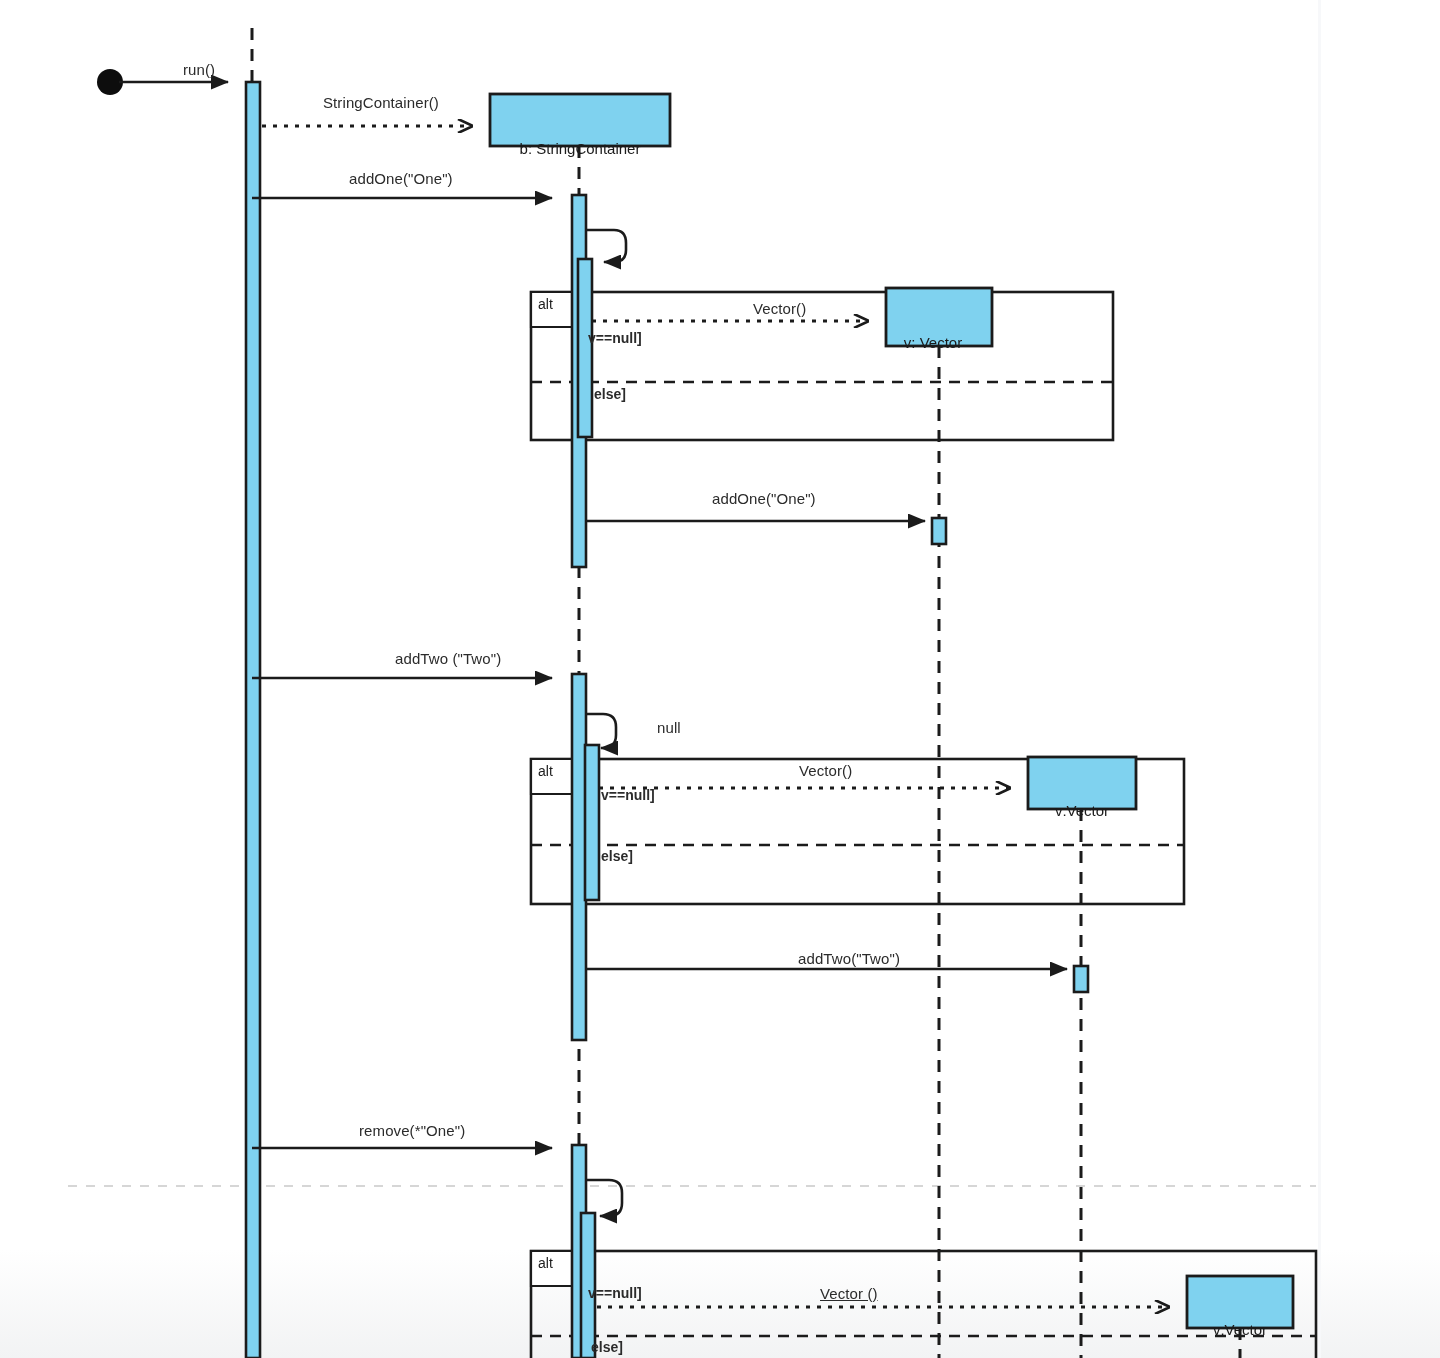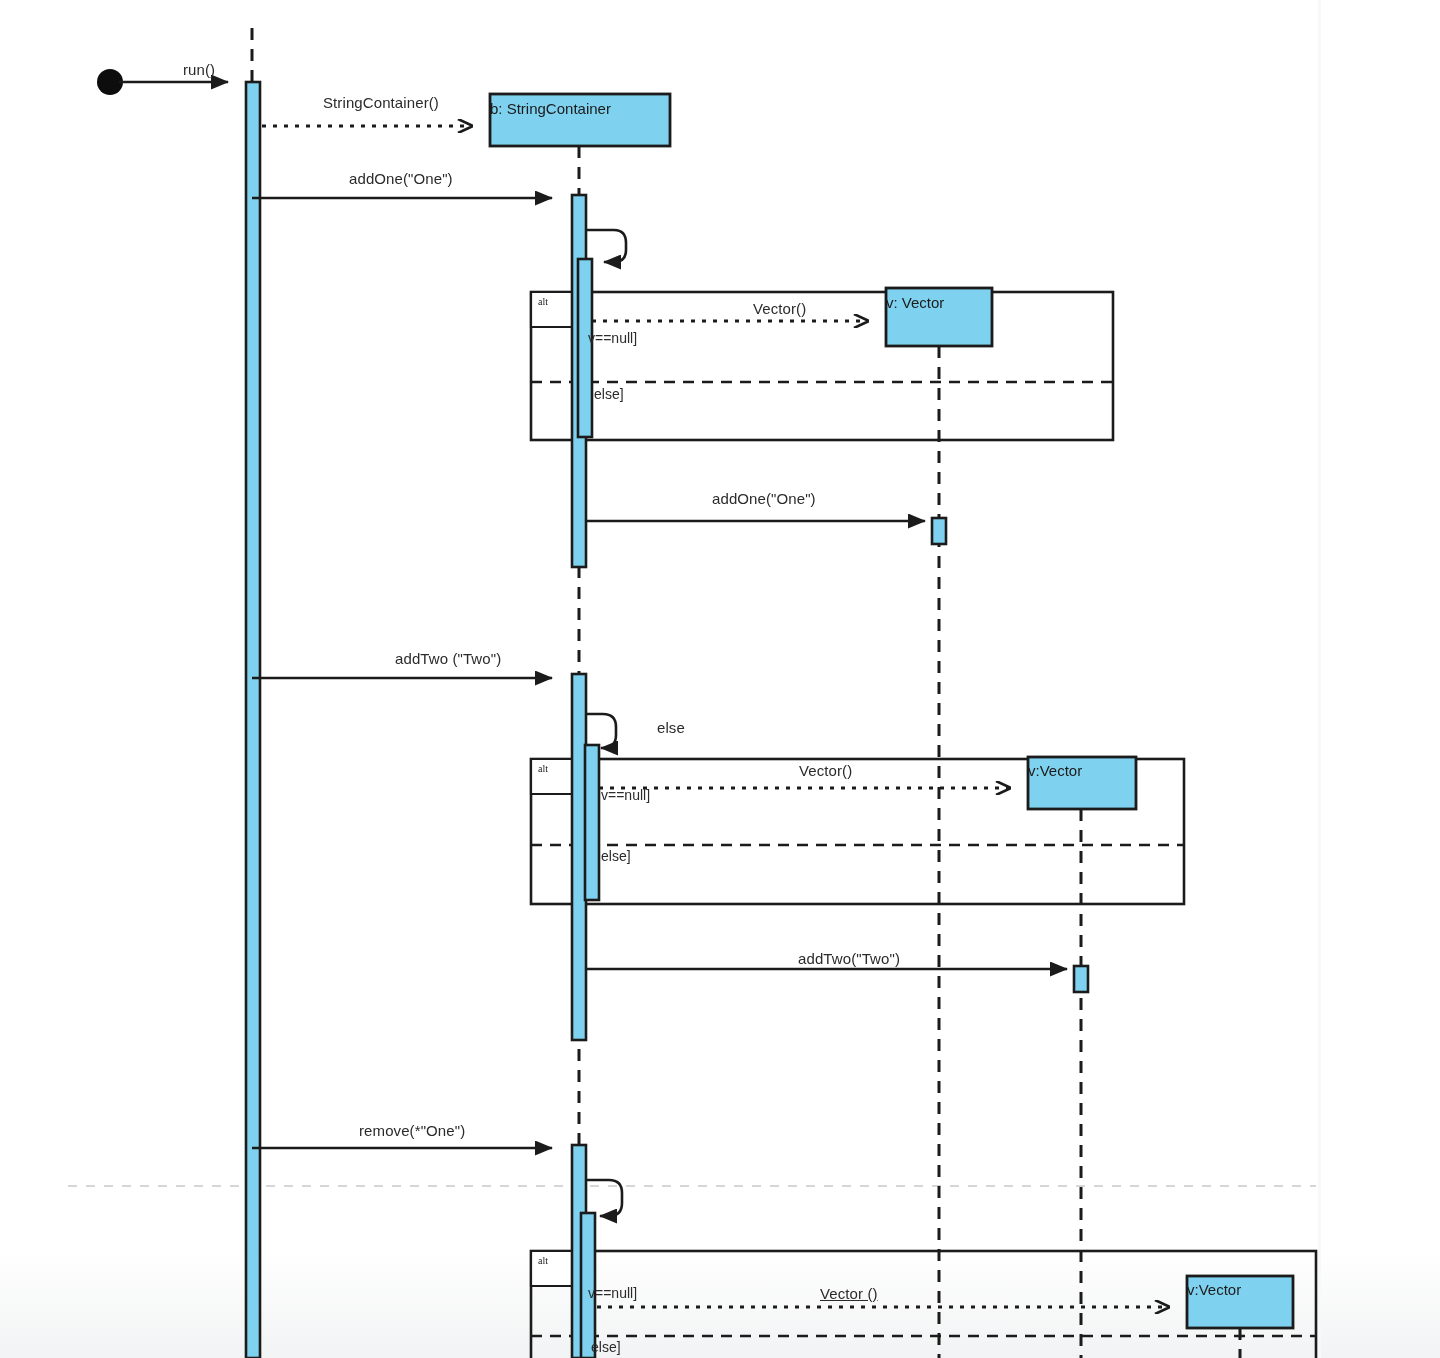--- a/index.html
+++ b/index.html
@@ -31,34 +31,37 @@
     white-space: nowrap;
     letter-spacing: 0.1px;
     margin-left: 31px;
   }
   .lbl-box {
     position: absolute;
     font-family: "Liberation Sans", sans-serif;
     font-size: 15px;
     color: #1b1b1b;
     white-space: nowrap;
+    text-align: center;
+    margin-top: 40px;
   }
   .lbl-alt {
     position: absolute;
-    font-family: Liberation Serif, serif;
-    font-size: 10px;
+    font-family: Liberation Sans, sans-serif;
+    font-size: 14px;
     color: #1b1b1b;
     white-space: nowrap;
   }
   .lbl-guard {
     position: absolute;
     font-family: "Liberation Sans", sans-serif;
     font-size: 14px;
     color: #2b2b2b;
     white-space: nowrap;
+    font-weight: bold;
   }
 </style>
 </head>
 <body>
 
 <div id="canvas">
   <div id="canvas-right-edge"></div>
 
   <svg class="diagram" viewBox="0 0 1440 1358" xmlns="http://www.w3.org/2000/svg">
     <defs>
@@ -220,21 +223,21 @@
   <div class="lbl" style="left:292px; top:94px;">StringContainer()</div>
 
   <div class="lbl" style="left:318px; top:170px;">addOne("One")</div>
 
   <div class="lbl" style="left:722px; top:300px;">Vector()</div>
 
   <div class="lbl" style="left:681px; top:490px;">addOne("One")</div>
 
   <div class="lbl" style="left:364px; top:650px;">addTwo ("Two")</div>
 
-  <div class="lbl" style="left:626px; top:719px;">else</div>
+  <div class="lbl" style="left:626px; top:719px;">null</div>
 
   <div class="lbl" style="left:768px; top:762px;">Vector()</div>
 
   <div class="lbl" style="left:767px; top:950px;">addTwo("Two")</div>
 
   <div class="lbl" style="left:328px; top:1122px;">remove(*"One")</div>
 
   <div class="lbl" style="left:789px; top:1285px;text-decoration:underline;">Vector ()</div>
 
   <div class="lbl-alt" style="left:538px; top:296px;">alt</div>

